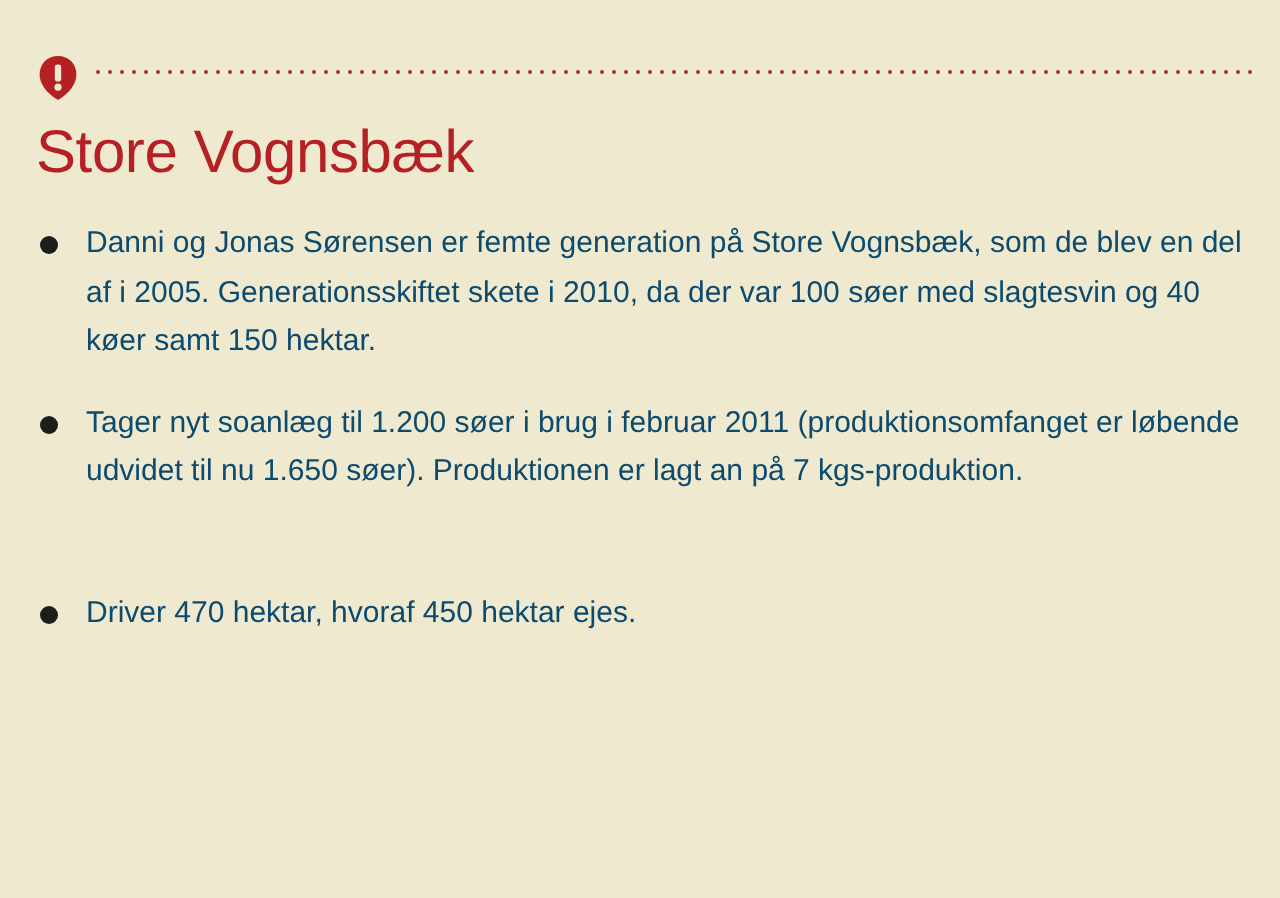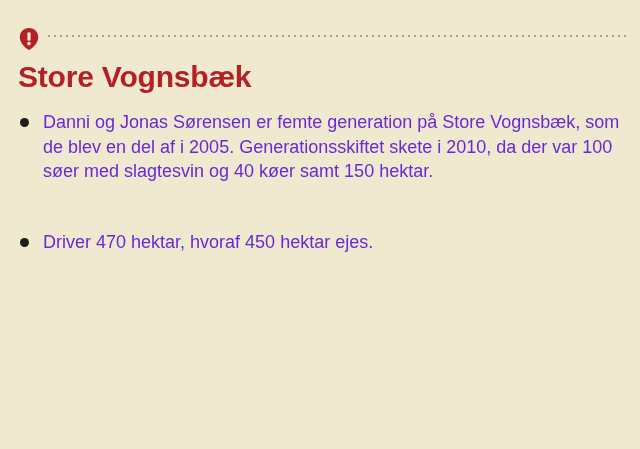--- a/index.html
+++ b/index.html
@@ -55,36 +55,36 @@
     margin-bottom: 6px;
     background-image: radial-gradient(circle, #b03a2e 0.9px, rgba(0,0,0,0) 1.1px);
     background-size: 6px 3px;
     background-repeat: repeat-x;
     background-position: left center;
   }
   .title {
     margin: 8px 0 0 0;
     font-size: 30px;
     line-height: 34px;
-    font-weight: bold;
+    font-weight: normal;
     color: #b52025;
     letter-spacing: -0.2px;
   }
   ul.bullets {
     list-style: none;
     margin: 16px 0 0 0;
     padding: 0;
   }
   ul.bullets > li {
     position: relative;
     padding-left: 25px;
     margin-bottom: 16px;
-    font-size: 18px;
+    font-size: 15px;
     line-height: 24.5px;
-    color: #6d28d9;
+    color: #0c4a6e;
   }
   ul.bullets > li:last-child {
     margin-bottom: 0;
     margin-top: 46px;
   }
   .bullet-dot {
     position: absolute;
     left: 2px;
     top: 8px;
     width: 9px;
@@ -117,18 +117,22 @@
 
     <h1 class="title">Store Vognsbæk</h1>
 
     <ul class="bullets">
       <li>
         <span class="bullet-dot"></span>
         <span class="li-text">Danni og Jonas Sørensen er femte generation på Store Vognsbæk, som de blev en del af i 2005. Generationsskiftet skete i 2010, da der var 100 søer med slagtesvin og 40 køer samt 150 hektar.</span>
       </li>
       <li>
         <span class="bullet-dot"></span>
+        <span class="li-text">Tager nyt soanlæg til 1.200 søer i brug i februar 2011 (produktionsomfanget er løbende udvidet til nu 1.650 søer). Produktionen er lagt an på 7 kgs-produktion.</span>
+      </li>
+      <li>
+        <span class="bullet-dot"></span>
         <span class="li-text">Driver 470 hektar, hvoraf 450 hektar ejes.</span>
       </li>
     </ul>
 
   </div>
 </div>
 
 </body></html>

